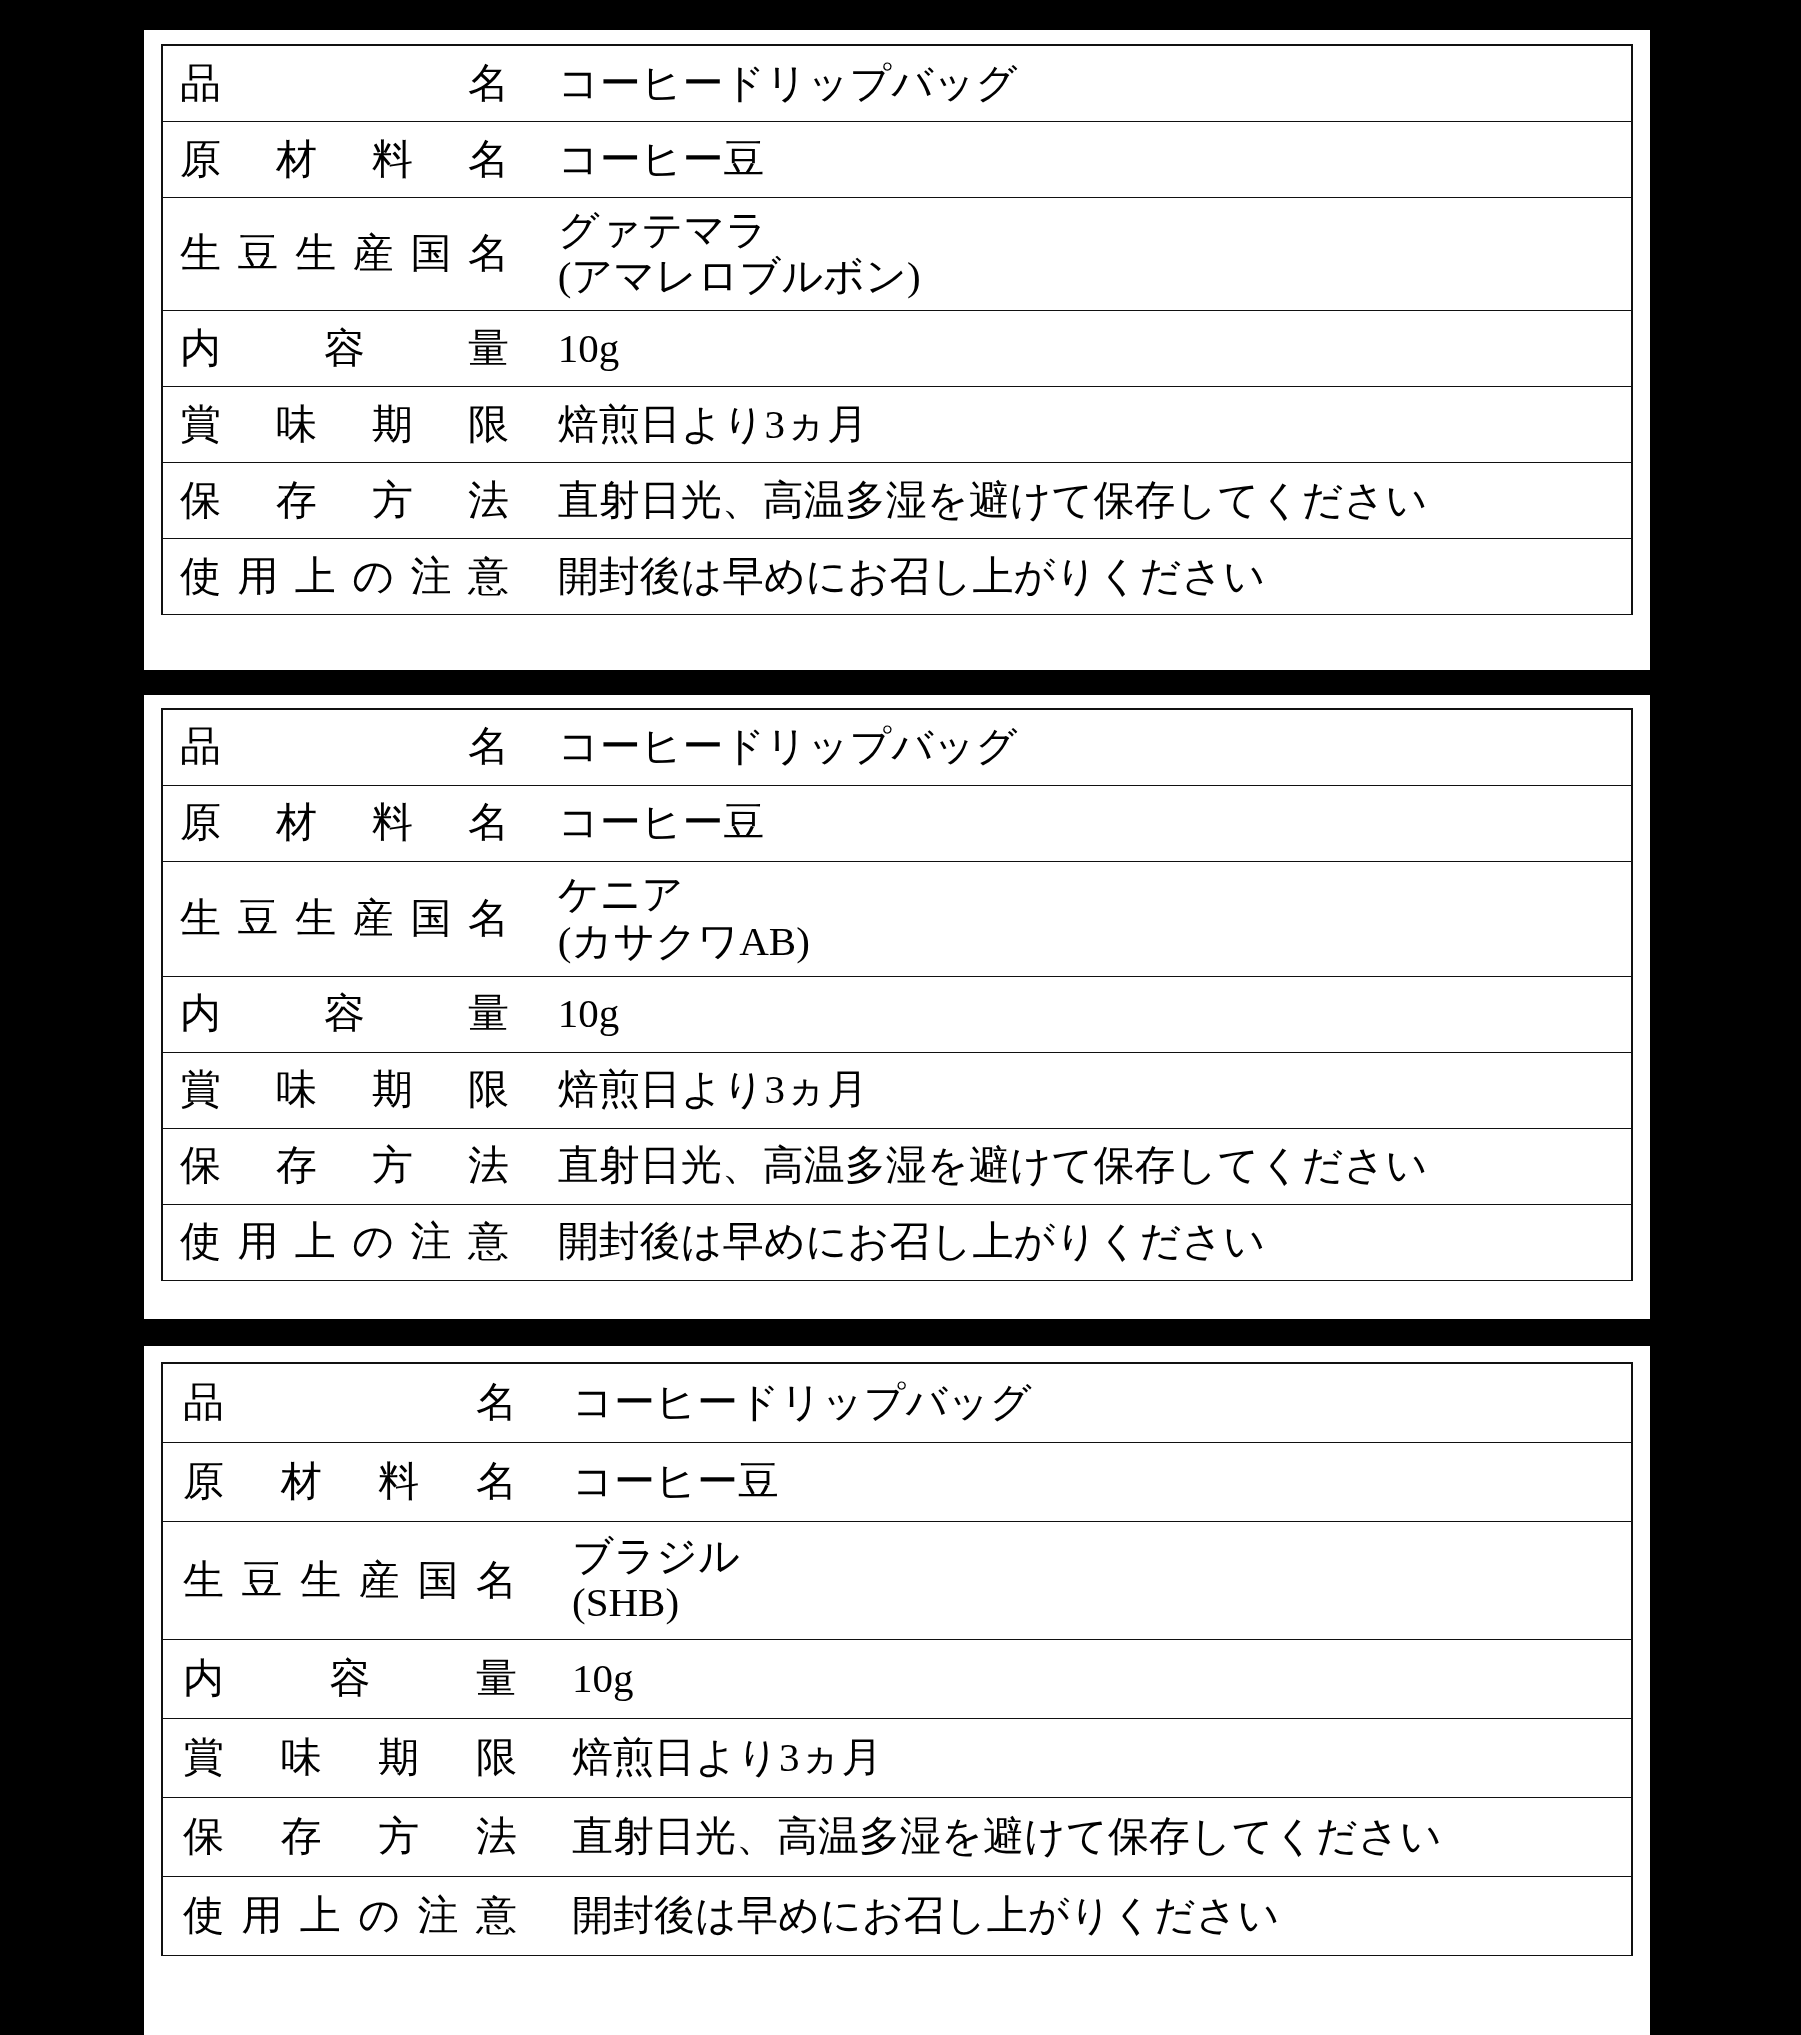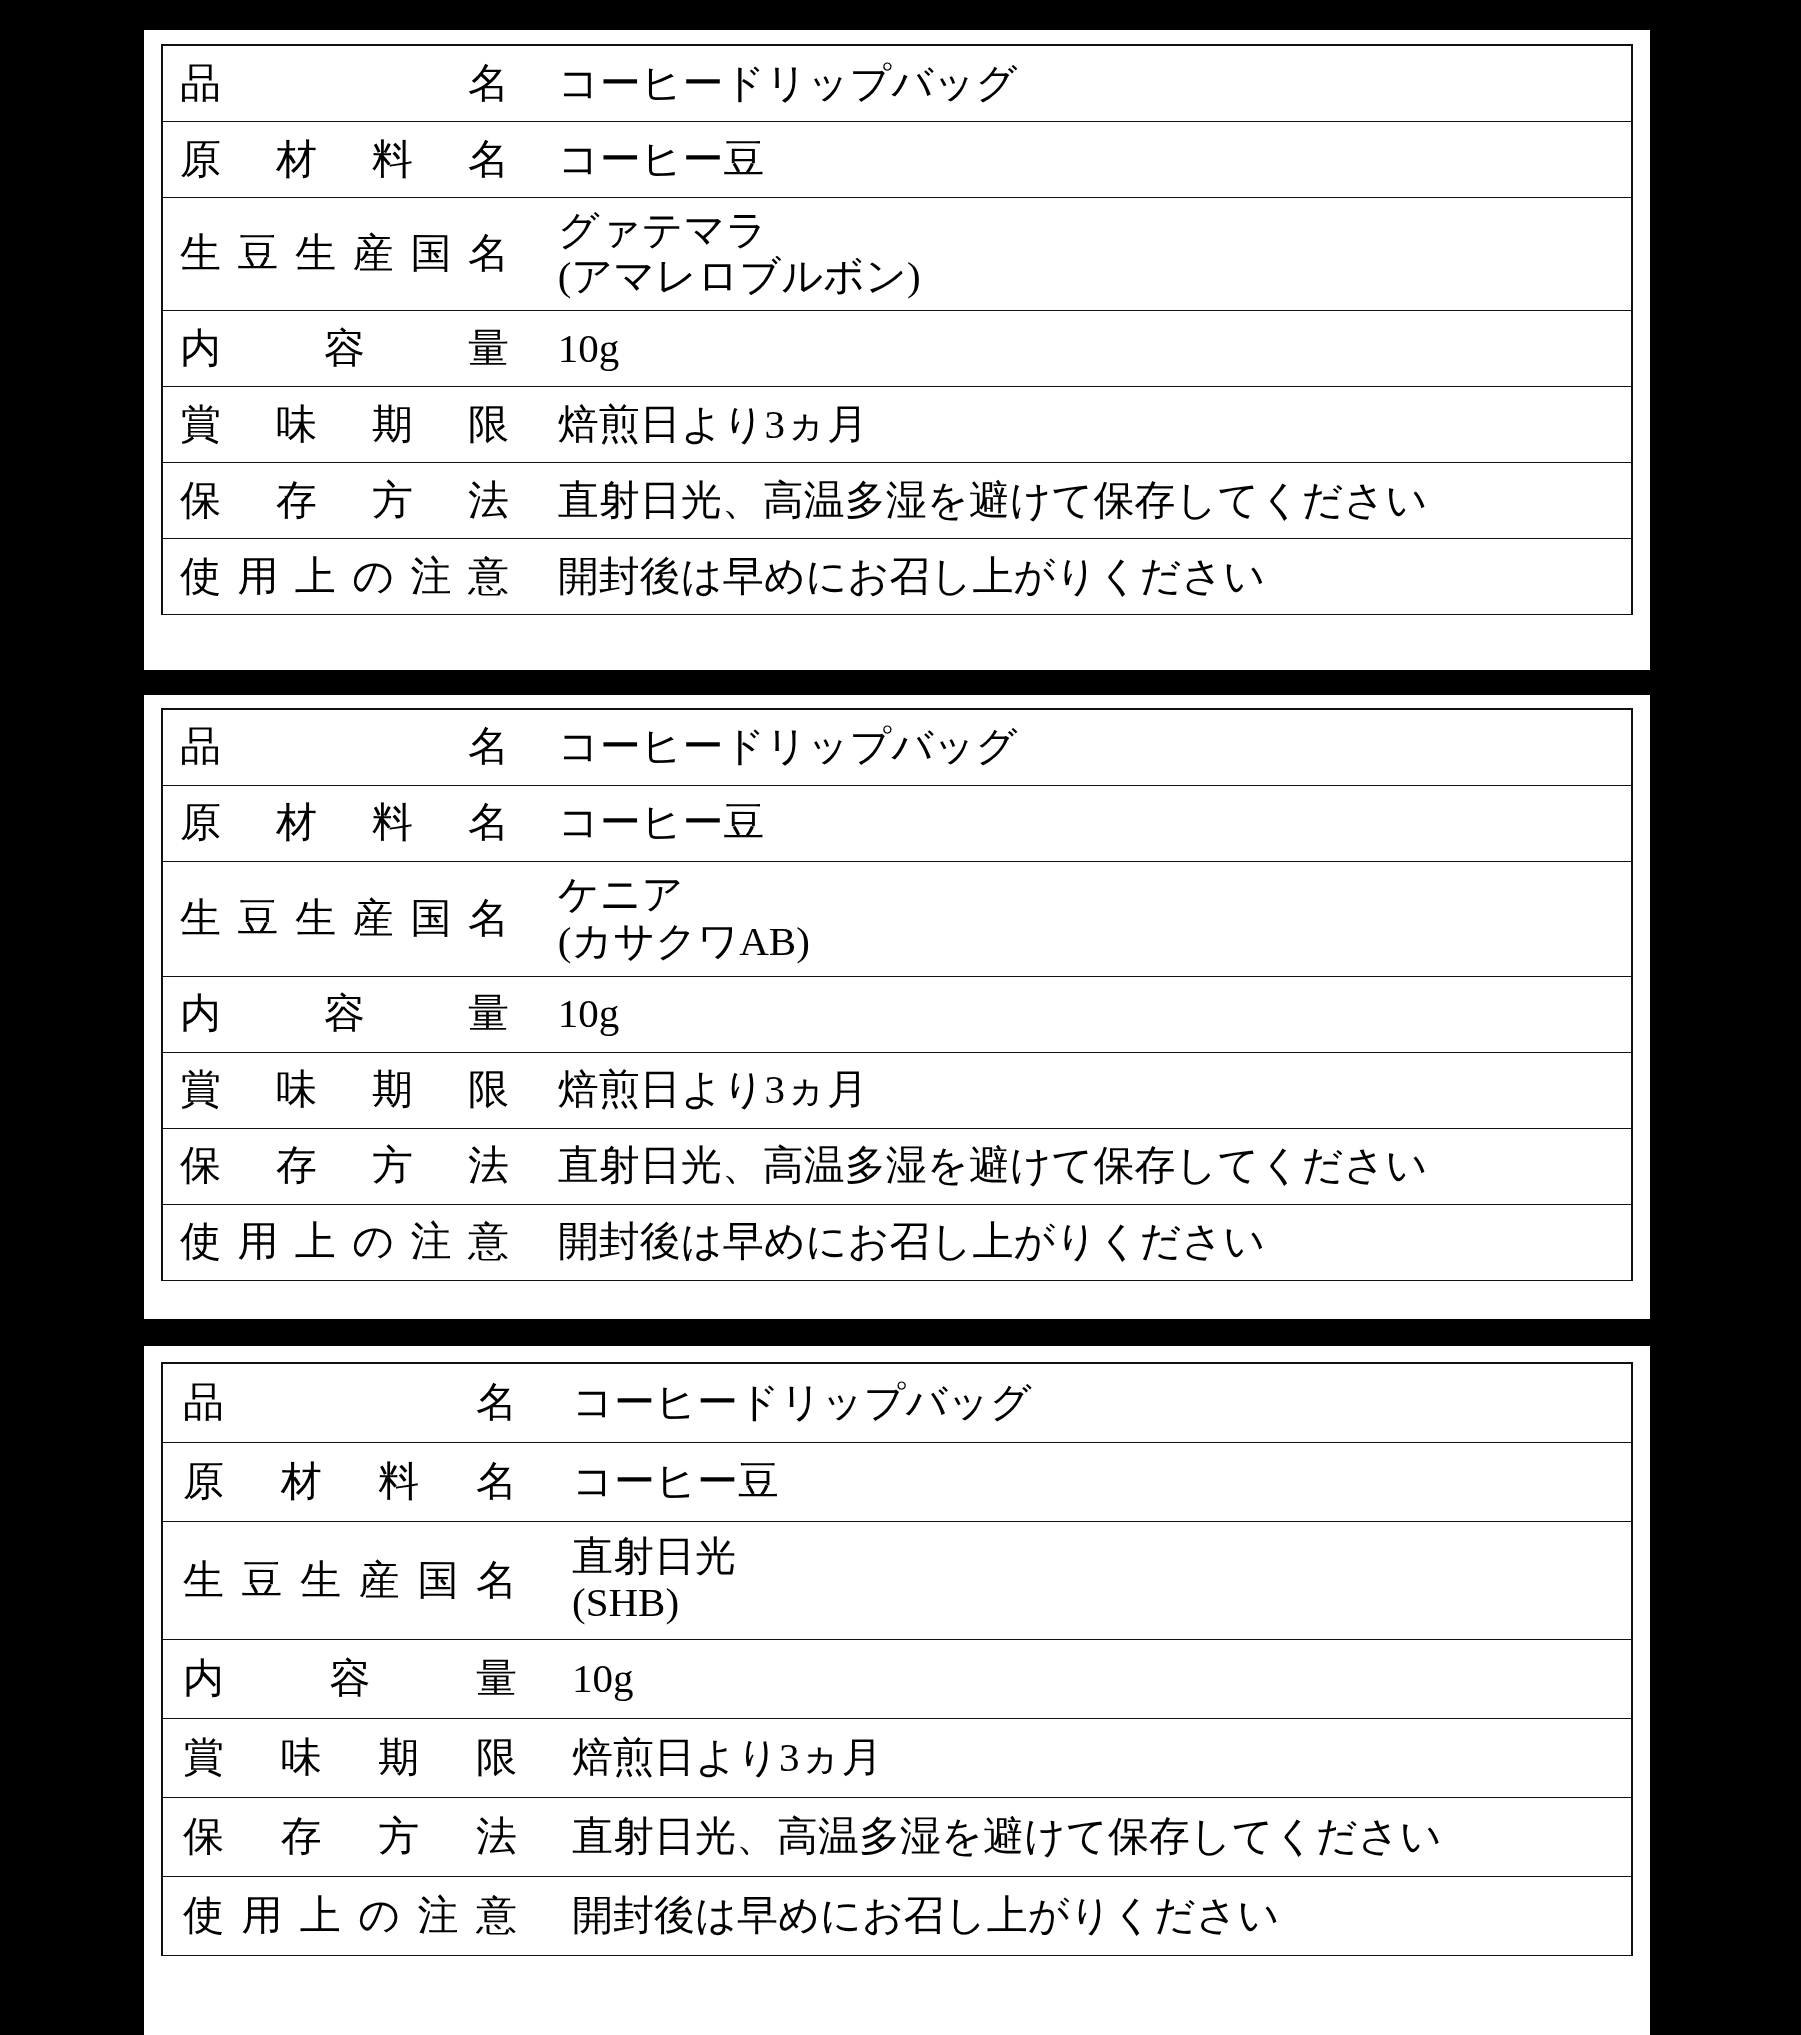--- a/index.html
+++ b/index.html
@@ -352,21 +352,21 @@
             <div class="key-inner">
                 <span class="ch">生</span>
                 <span class="ch">豆</span>
                 <span class="ch">生</span>
                 <span class="ch">産</span>
                 <span class="ch">国</span>
                 <span class="ch">名</span>
               </div>
           </td>
           <td class="val">
-            <div class="val-inner two-line">直射日光
+            <div class="val-inner two-line">ブラジル
 (SHB)</div>
           </td>
         </tr>
         <tr class="row-single">
           <td class="key">
             <div class="key-inner">
                 <span class="ch">内</span>
                 <span class="ch">容</span>
                 <span class="ch">量</span>
               </div>

